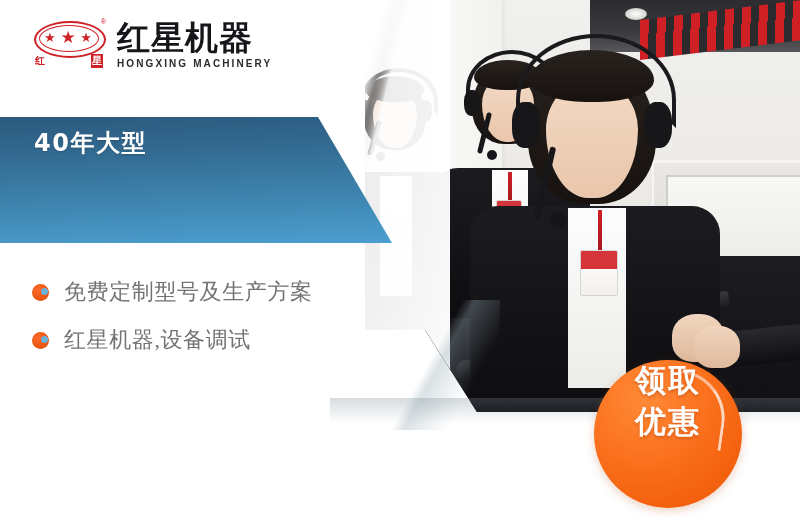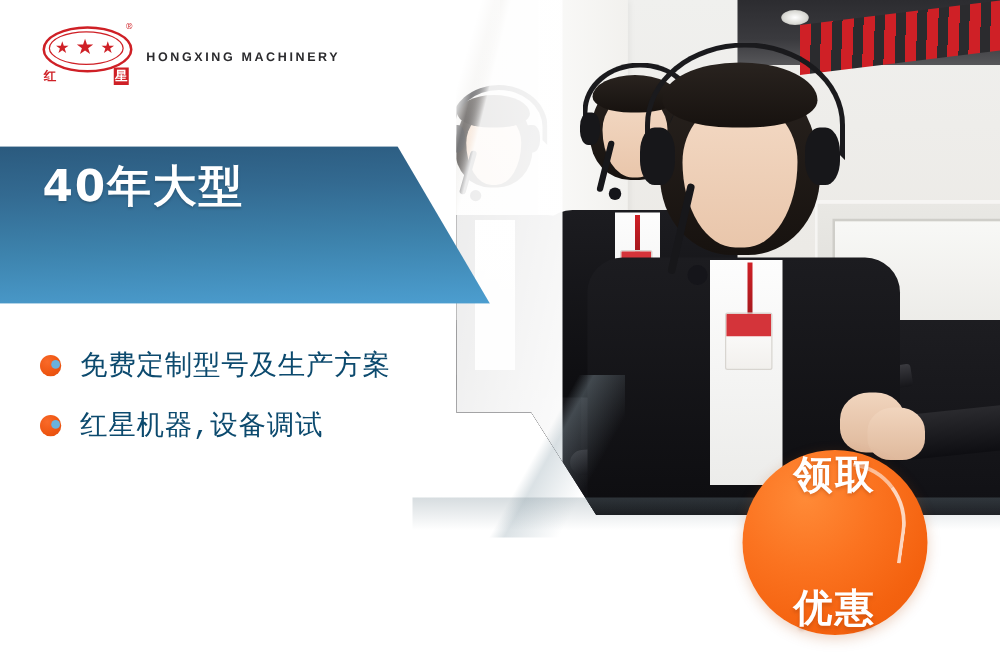--- a/index.html
+++ b/index.html
@@ -315,21 +315,21 @@
     background: linear-gradient(178deg, #2b5a7e 0%, #336a91 28%, #3d83ad 62%, #4c9ed0 100%);
     -webkit-clip-path: polygon(0 0, 318px 0, 392px 126px, 0 126px);
     clip-path: polygon(0 0, 318px 0, 392px 126px, 0 126px);
     z-index: 5;
   }
   #banner-text {
     position: absolute;
     left: 34px; top: 10px;
     color: #ffffff;
     font-weight: 900;
-    font-size: 35px;
+    font-size: 24px;
     line-height: 1.37;
     letter-spacing: 1.5px;
     font-family: "DejaVu Sans", "Liberation Sans", sans-serif;
     text-shadow: 0 1px 2px rgba(0,0,0,.18);
   }
 
   
   #bullets {
     position: absolute;
     left: 32px; top: 268px;
@@ -351,23 +351,23 @@
   .bullet-dot::after {
     content: "";
     position: absolute;
     right: 1px; top: 4px;
     width: 7px; height: 7px;
     border-radius: 50%;
     background: #69b2dd;
   }
   .bullet-label {
     font-size: 22px;
-    color: #0c4a6e;
+    color: #737373;
     letter-spacing: .6px;
-    font-family: Liberation Mono, monospace;
+    font-family: Liberation Serif, serif;
   }
 
   
   #tagline {
     position: absolute;
     left: 30px; top: 447px;
     font-size: 30px;
     font-weight: 900;
     letter-spacing: 1.4px;
     font-family: "DejaVu Sans", "Liberation Sans", sans-serif;
@@ -384,21 +384,21 @@
     position: absolute;
     left: 594px; top: 360px;
     width: 148px; height: 148px;
     border-radius: 50%;
     background: radial-gradient(circle at 34% 26%, #ff8a37 0%, #fb7320 38%, #f4620f 72%, #ec5a09 100%);
     box-shadow: 0 3px 10px rgba(180,80,20,.25);
     z-index: 8;
     display: flex;
     flex-direction: column;
     align-items: center;
-    justify-content: space-between;
+    justify-content: flex-start;
   }
   #cta-circle::after {
     content: "";
     position: absolute;
     right: 16px; top: 13px;
     width: 46px; height: 72px;
     border-right: 3px solid rgba(255,255,255,.72);
     border-top: 3px solid rgba(255,255,255,.55);
     border-radius: 0 60px 0 0;
     transform: rotate(8deg);
@@ -503,20 +503,21 @@
           <span class="star big">★</span>
           <span class="star">★</span>
         </div>
         <span class="mark-reg">®</span>
         <div class="mark-sub">
           <span>红</span>
           <span>星</span>
         </div>
       </div>
       <div id="logo-text">
+        <div id="logo-cn">红星机器</div>
         <div id="logo-en">HONGXING MACHINERY</div>
       </div>
     </div>
   </div>
 
   <div id="blue-banner">
     <div id="banner-text">
       <div>40年大型</div>
     </div>
   </div>

